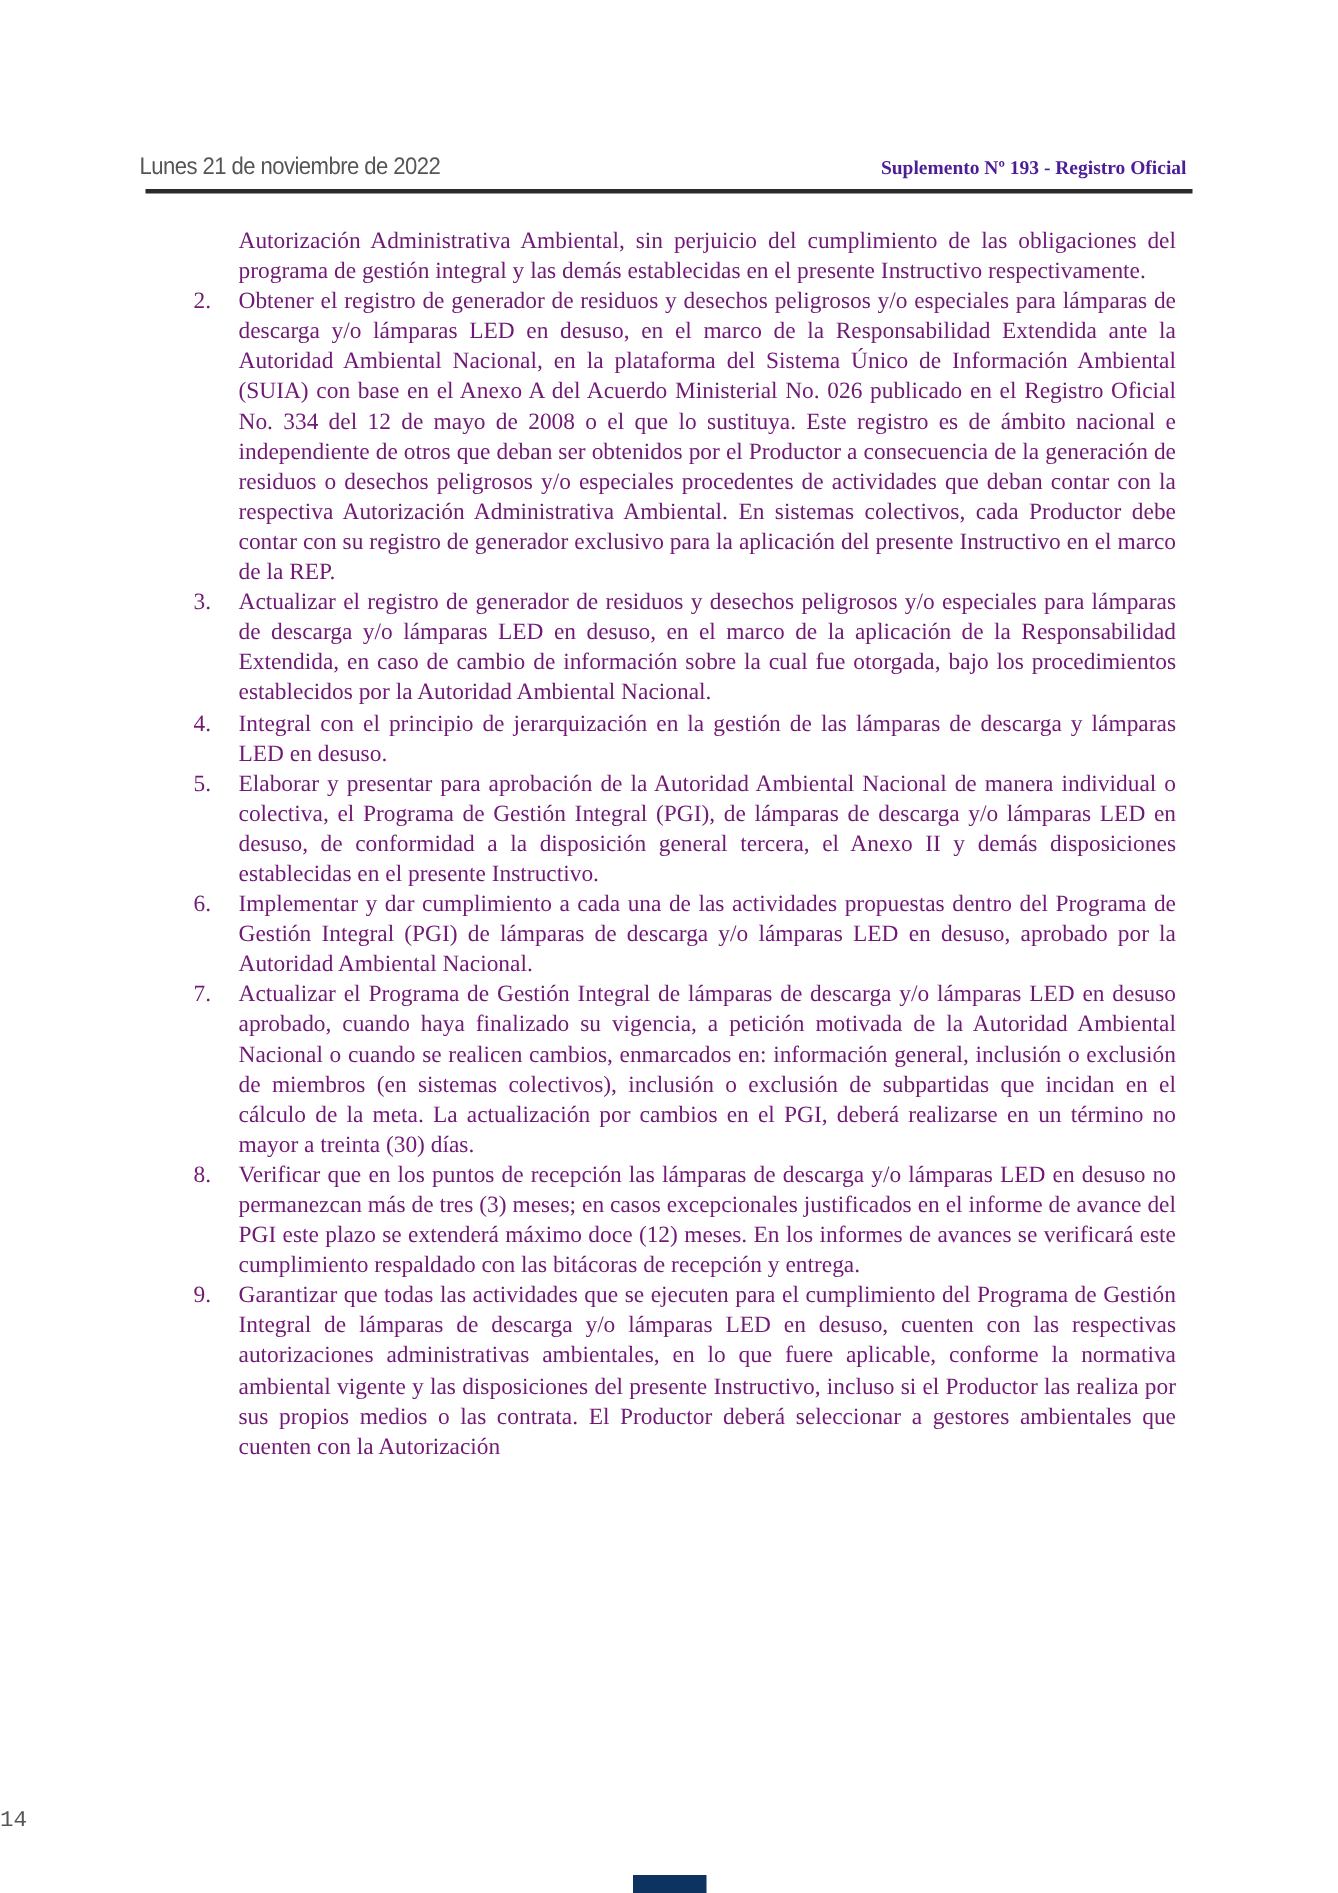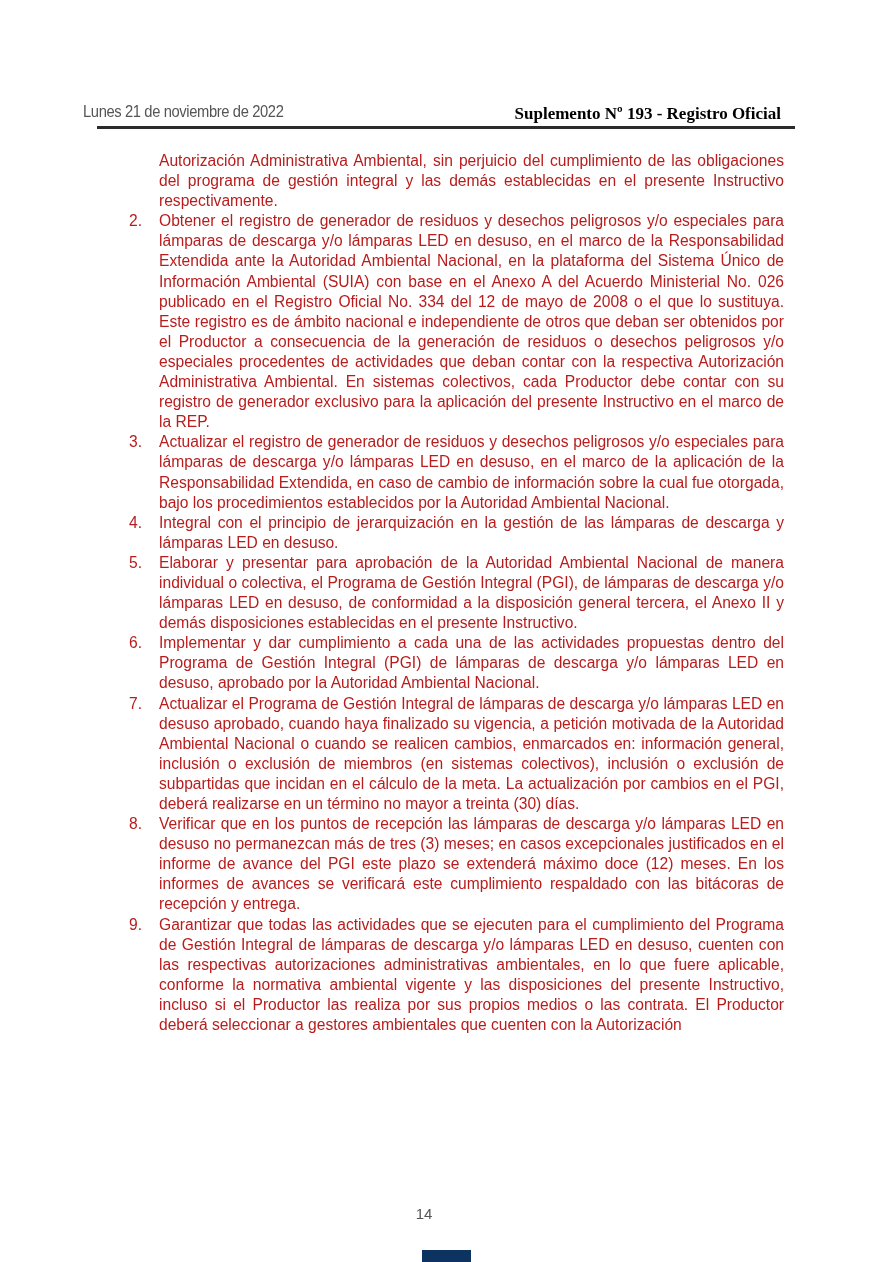--- a/index.html
+++ b/index.html
@@ -1,42 +1,42 @@
 <!DOCTYPE html>
 <html><head>
 <meta charset="utf-8">
 <style>
   html, body { margin: 0; padding: 0; background: #ffffff; }
   body { width: 892px; height: 1262px; position: relative; overflow: hidden; }
   .header {
-    position: absolute; left: 83px; top: 103px; width: 698px; height: 22px;
+    position: absolute; left: 93px; top: 103px; width: 698px; height: 22px;
   }
   .header-date {
     position: absolute; left: 0; top: 0;
     font-family: "Liberation Sans", sans-serif; font-size: 16px; color: #555555;
     letter-spacing: -0.4px; transform: scaleX(0.92); transform-origin: left top;
   }
   .header-pub {
     position: absolute; right: 0; top: 1px;
-    font-family: "Liberation Serif", serif; font-size: 17px; font-weight: bold; color: #000000;
+    font-family: "Liberation Serif", serif; font-size: 13px; font-weight: bold; color: #4c1d95;
   }
   .header-rule {
     position: absolute; left: 97px; top: 126px; width: 698px; height: 3px; background: #2b2b2b;
   }
   .body-text {
     position: absolute; left: 129px; top: 151px; width: 655px;
-    font-family: Liberation Sans, sans-serif; font-size: 15.6px; line-height: 20.1px; color: #b91c1c;
+    font-family: Liberation Serif, serif; font-size: 15.6px; line-height: 20.1px; color: #701a75;
   }
   .para { text-align: justify; margin: 0 0 0 30px; }
   .item { display: flex; margin: 0; }
   .item-num { width: 30px; flex: 0 0 30px; }
   .item-text { flex: 1; text-align: justify; }
   .page-number {
-    position: absolute; left: 0; width: 848px; top: 1205px; text-align: center;
-    font-family: Liberation Sans, sans-serif; font-size: 15px; color: #555555;
+    position: absolute; left: 0; width: 848px; top: 1205px; 
+    font-family: Liberation Mono, monospace; font-size: 15px; color: #555555;
   }
   .footer-bar {
     position: absolute; left: 422px; top: 1250px; width: 49px; height: 12px; background: #0d3461;
   }
 </style>
 </head>
 <body>
 
 <div class="header">
   <span class="header-date">Lunes 21 de noviembre de 2022</span>

